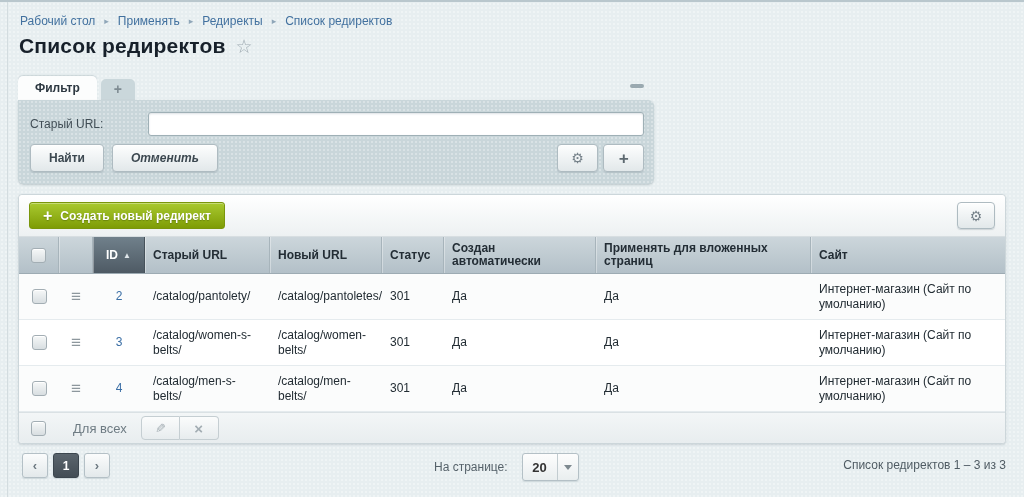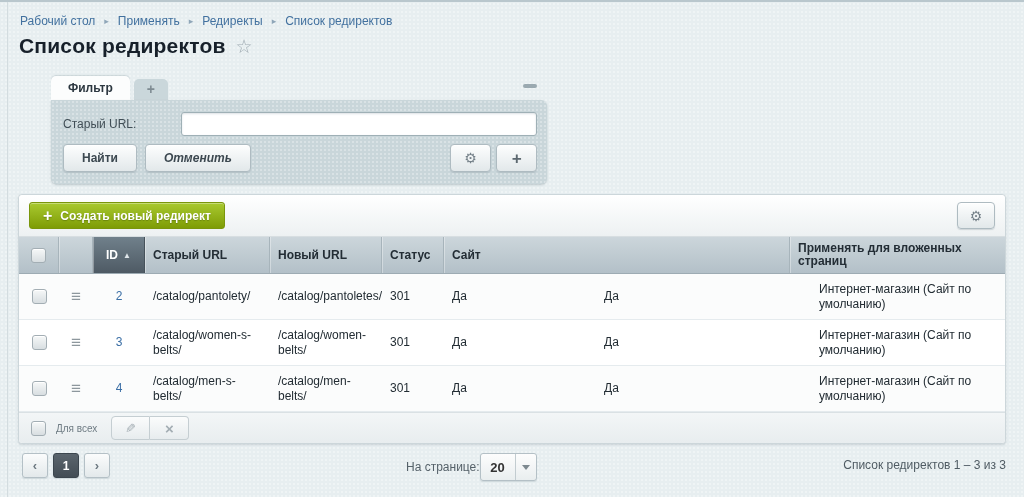--- a/index.html
+++ b/index.html
@@ -24,21 +24,21 @@
   
   .breadcrumb{ position:absolute; left:20px; top:12px; font-size:12px; color:#42719f;
     display:flex; align-items:center; gap:9px; }
   .breadcrumb .crumb{ cursor:pointer; }
   .breadcrumb .sep{ color:#8fa6b8; font-size:9px; }
   
   .titlebar{ position:absolute; left:19px; top:32px; display:flex; align-items:center; gap:10px;}
   .page-title{ font-size:21px; font-weight:bold; color:#17202a; letter-spacing:.2px;}
   .fav-star{ font-size:19px; color:#9fabb2; cursor:pointer; line-height:1;}
   
-  .filter{ position:absolute; left:18px; top:74px; width:496px;margin-left:33px; }
+  .filter{ position:absolute; left:18px; top:74px; width:636px; }
   .filter-tabs{ display:flex; align-items:flex-end; height:24px; position:relative;}
   .ftab{ background:#fcfdfd; border-radius:5px 5px 0 0; height:24px; line-height:24px;
     padding:0 17px; font-size:12px; font-weight:bold; color:#2c3740; cursor:pointer;
     box-shadow:0 -1px 1px rgba(160,175,182,.4);}
   .ftab-add{ background:#cad7db; border-radius:5px 5px 0 0; height:21px; line-height:21px;
     padding:0 13px; margin-left:4px; color:#7e8b92; font-size:14px; font-weight:bold; cursor:pointer;}
   .filter-collapse{ position:absolute; right:10px; top:8px; width:14px; height:4px;
     border-radius:2px; background:#9aa9b0; cursor:pointer;}
   .filter-body{
     background:
@@ -114,38 +114,38 @@
   .id-link{ color:#3a6ea5; cursor:pointer; text-decoration:none; }
   .menu-glyph{ font-size:17px; color:#8d979d; cursor:pointer; letter-spacing:0;}
   
   .cb{ width:15px; height:15px; border:1px solid #a3aeb4; border-radius:3px;
     background:linear-gradient(#f6f8f8,#d8dee1); cursor:pointer;
     box-shadow:inset 0 1px 0 #fff; display:inline-block;}
   
   .tfoot{ height:31px; background:linear-gradient(#f3f6f7,#e8edef);
     border-top:1px solid #dae1e4; border-radius:0 0 4px 4px;
     display:flex; align-items:center; padding:0 12px; gap:10px;}
-  .tfoot-label{ font-size:10px; color:#6e7b83; }
+  .tfoot-label{ font-size:13px; color:#6e7b83;margin-left:17px; }
   .action-group{ display:flex; margin-left:4px; }
   .action-btn{ width:39px; height:24px; display:flex; align-items:center; justify-content:center;
     background:linear-gradient(#fbfcfc,#e7ecee); border:1px solid #c5ced2; cursor:default;}
   .action-btn:first-child{ border-radius:4px 0 0 4px; }
   .action-btn:last-child{ border-radius:0 4px 4px 0; border-left:none;}
   .pencil-glyph{ font-size:13px; color:#a3adb3; transform:scaleX(-1);}
   .x-glyph{ font-size:15px; color:#a3adb3; font-weight:bold; line-height:1;}
   
   .pager{ position:absolute; left:18px; right:18px; top:451px; height:28px;}
   .pager-left{ position:absolute; left:4px; top:0; display:flex; gap:5px;}
   .pg-btn{ width:26px; height:25px; border:1px solid #b4c0c6; border-radius:3px;
     background:linear-gradient(#fbfcfc,#e3e9eb); color:#6c7880; font-size:13px; font-weight:bold;
     display:flex; align-items:center; justify-content:center; cursor:pointer;
     box-shadow:0 1px 1px rgba(150,165,172,.3);}
   .pg-btn.current{ background:linear-gradient(#5b656d,#434d55); border-color:#3c464e;
     color:#fff; font-size:12px; cursor:default;}
-  .pager-center{ position:absolute; left:388px; top:0; display:flex; align-items:center; gap:0; height:28px;}
+  .pager-center{ position:absolute; left:416px; top:0; display:flex; align-items:center; gap:14px; height:28px;}
   .per-page-label{ font-size:12px; color:#56626a; }
   .per-page-select{ display:flex; height:28px; border:1px solid #b4c0c6; border-radius:3px;
     background:linear-gradient(#fdfdfd,#e9eeef); cursor:pointer; overflow:hidden;
     box-shadow:0 1px 1px rgba(150,165,172,.3);font-weight:bold;}
   .pp-value{ width:34px; display:flex; align-items:center; justify-content:center;
     font-size:13px; color:#333;}
   .pp-arrow{ width:21px; border-left:1px solid #c2ccd0; display:flex; align-items:center; justify-content:center;}
   .pp-arrow::after{ content:""; width:0; height:0; border-left:4px solid transparent;
     border-right:4px solid transparent; border-top:5px solid #7d898f;}
   .pager-summary{ position:absolute; right:0; top:5px; font-size:12px; color:#4f5b63;}
@@ -212,22 +212,23 @@
         <span class="cb"></span>
       </div>
       <div class="th c1"></div>
       <div class="th c2 th-id">
         <span>ID</span>
         <span class="sort-arrow">▲</span>
       </div>
       <div class="th c3">Старый URL</div>
       <div class="th c4">Новый URL</div>
       <div class="th c5">Статус</div>
+      <div class="th c6">Создан автоматически</div>
+      <div class="th c7">Применять для вложенных страниц</div>
       <div class="th c8">Сайт</div>
-      <div class="th c7">Применять для вложенных страниц</div>
     </div>
 
     <div class="trow">
       <div class="td c0">
           <span class="cb"></span>
         </div>
       <div class="td c1">
           <span class="menu-glyph">≡</span>
         </div>
       <div class="td c2">

